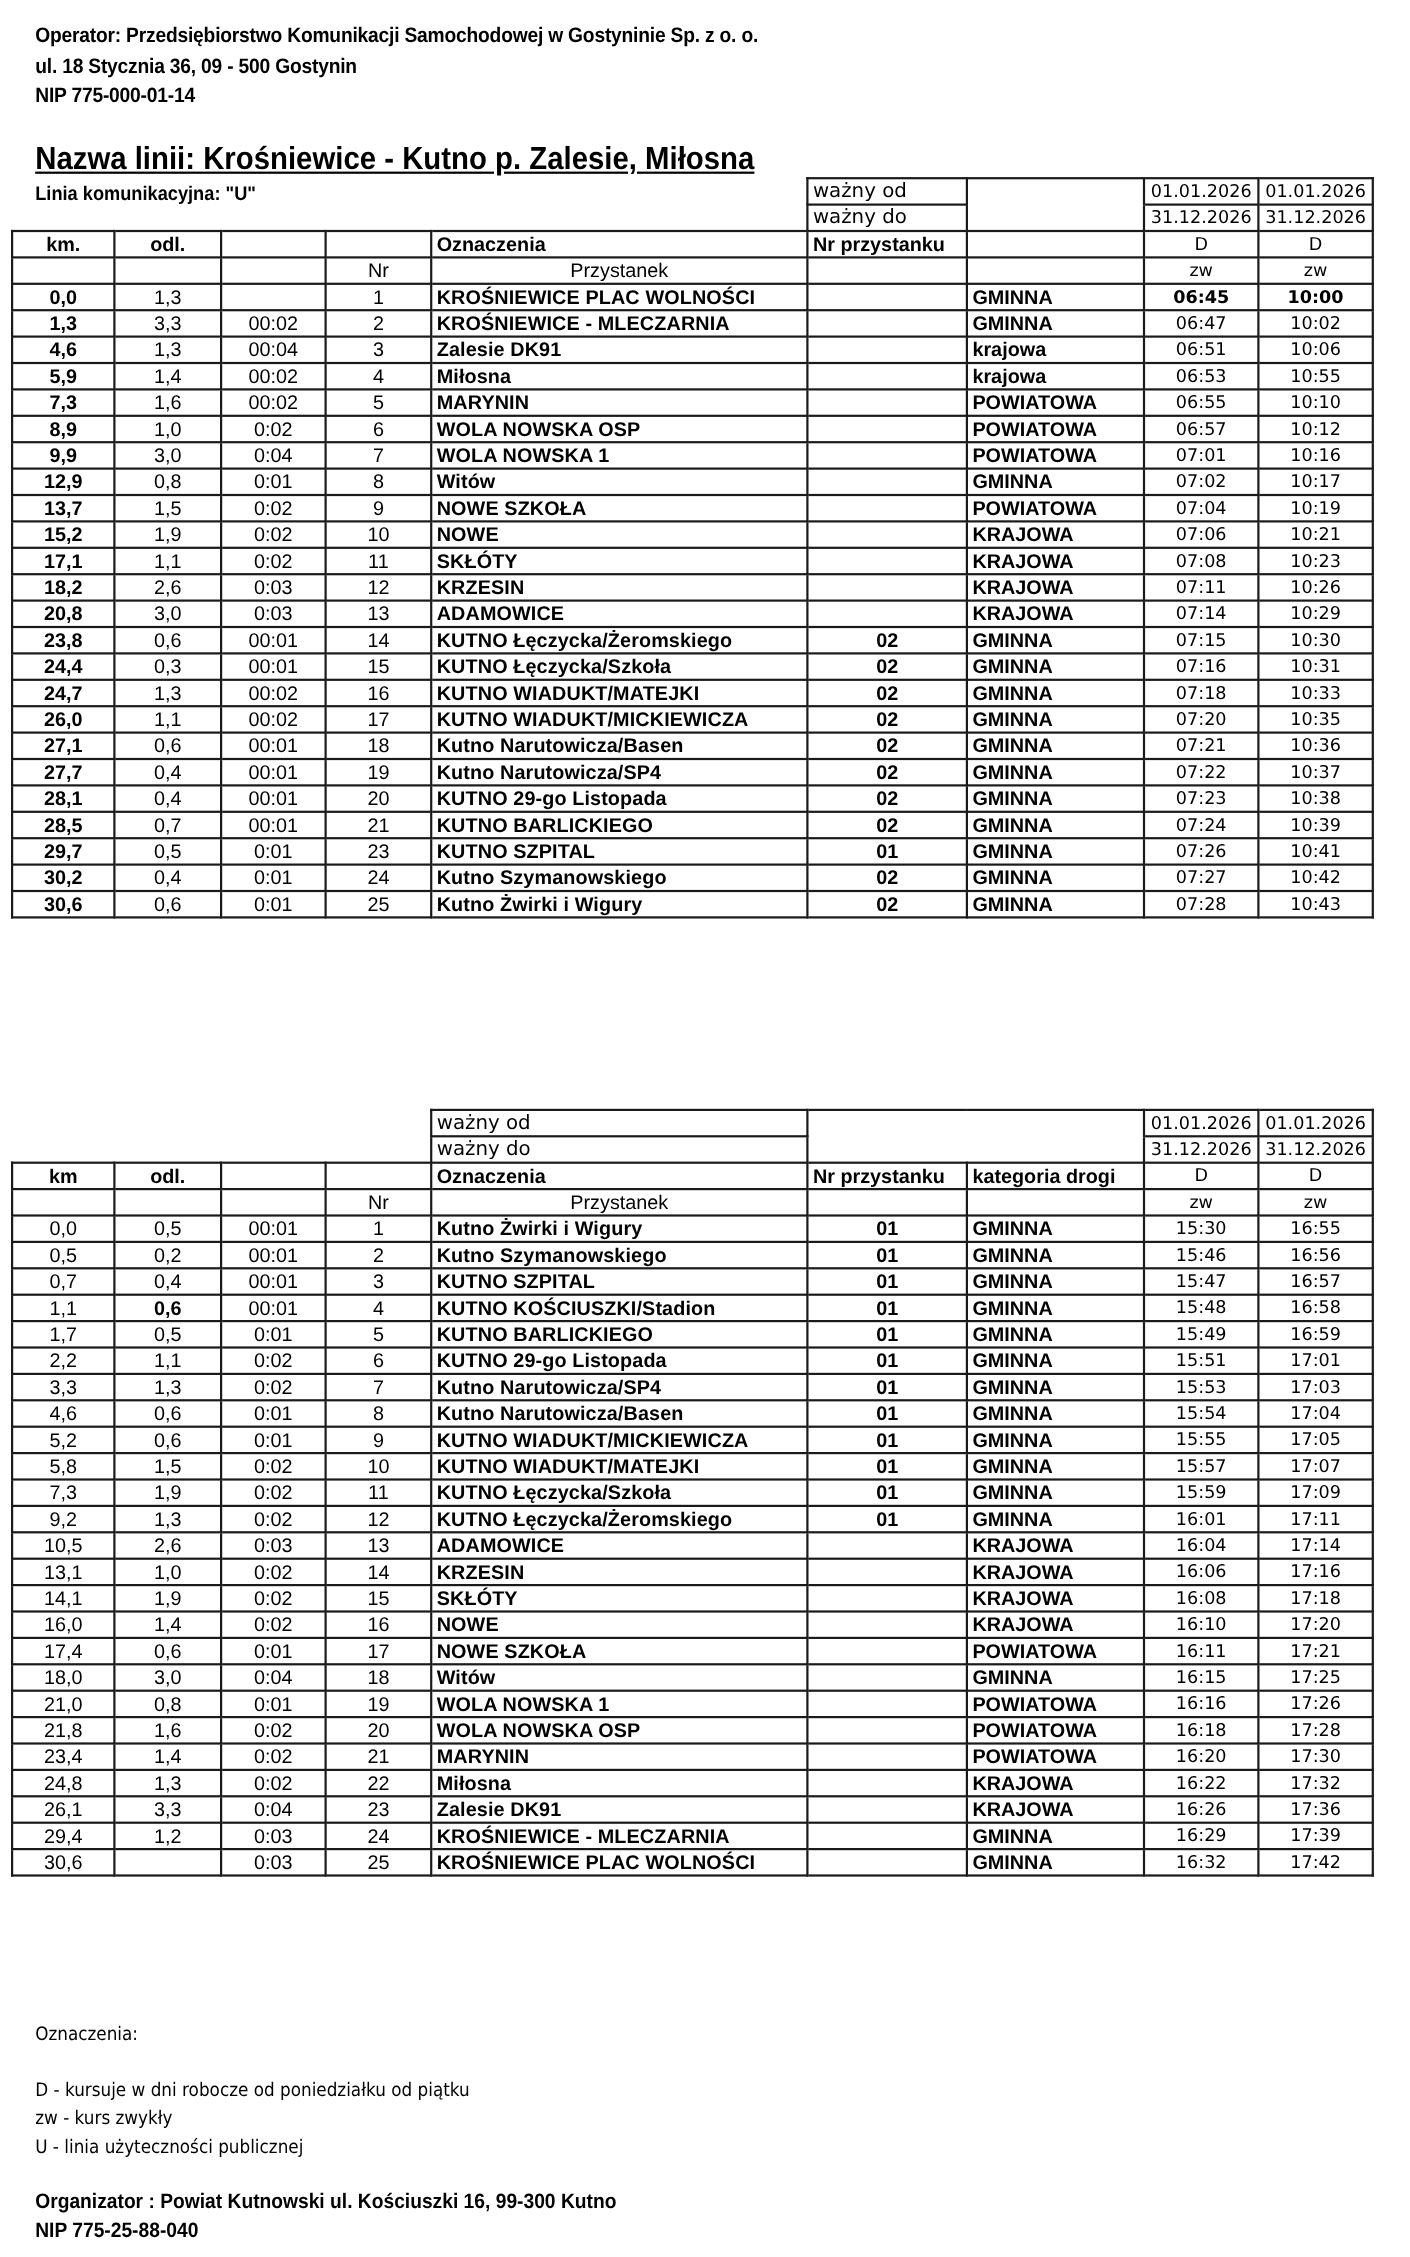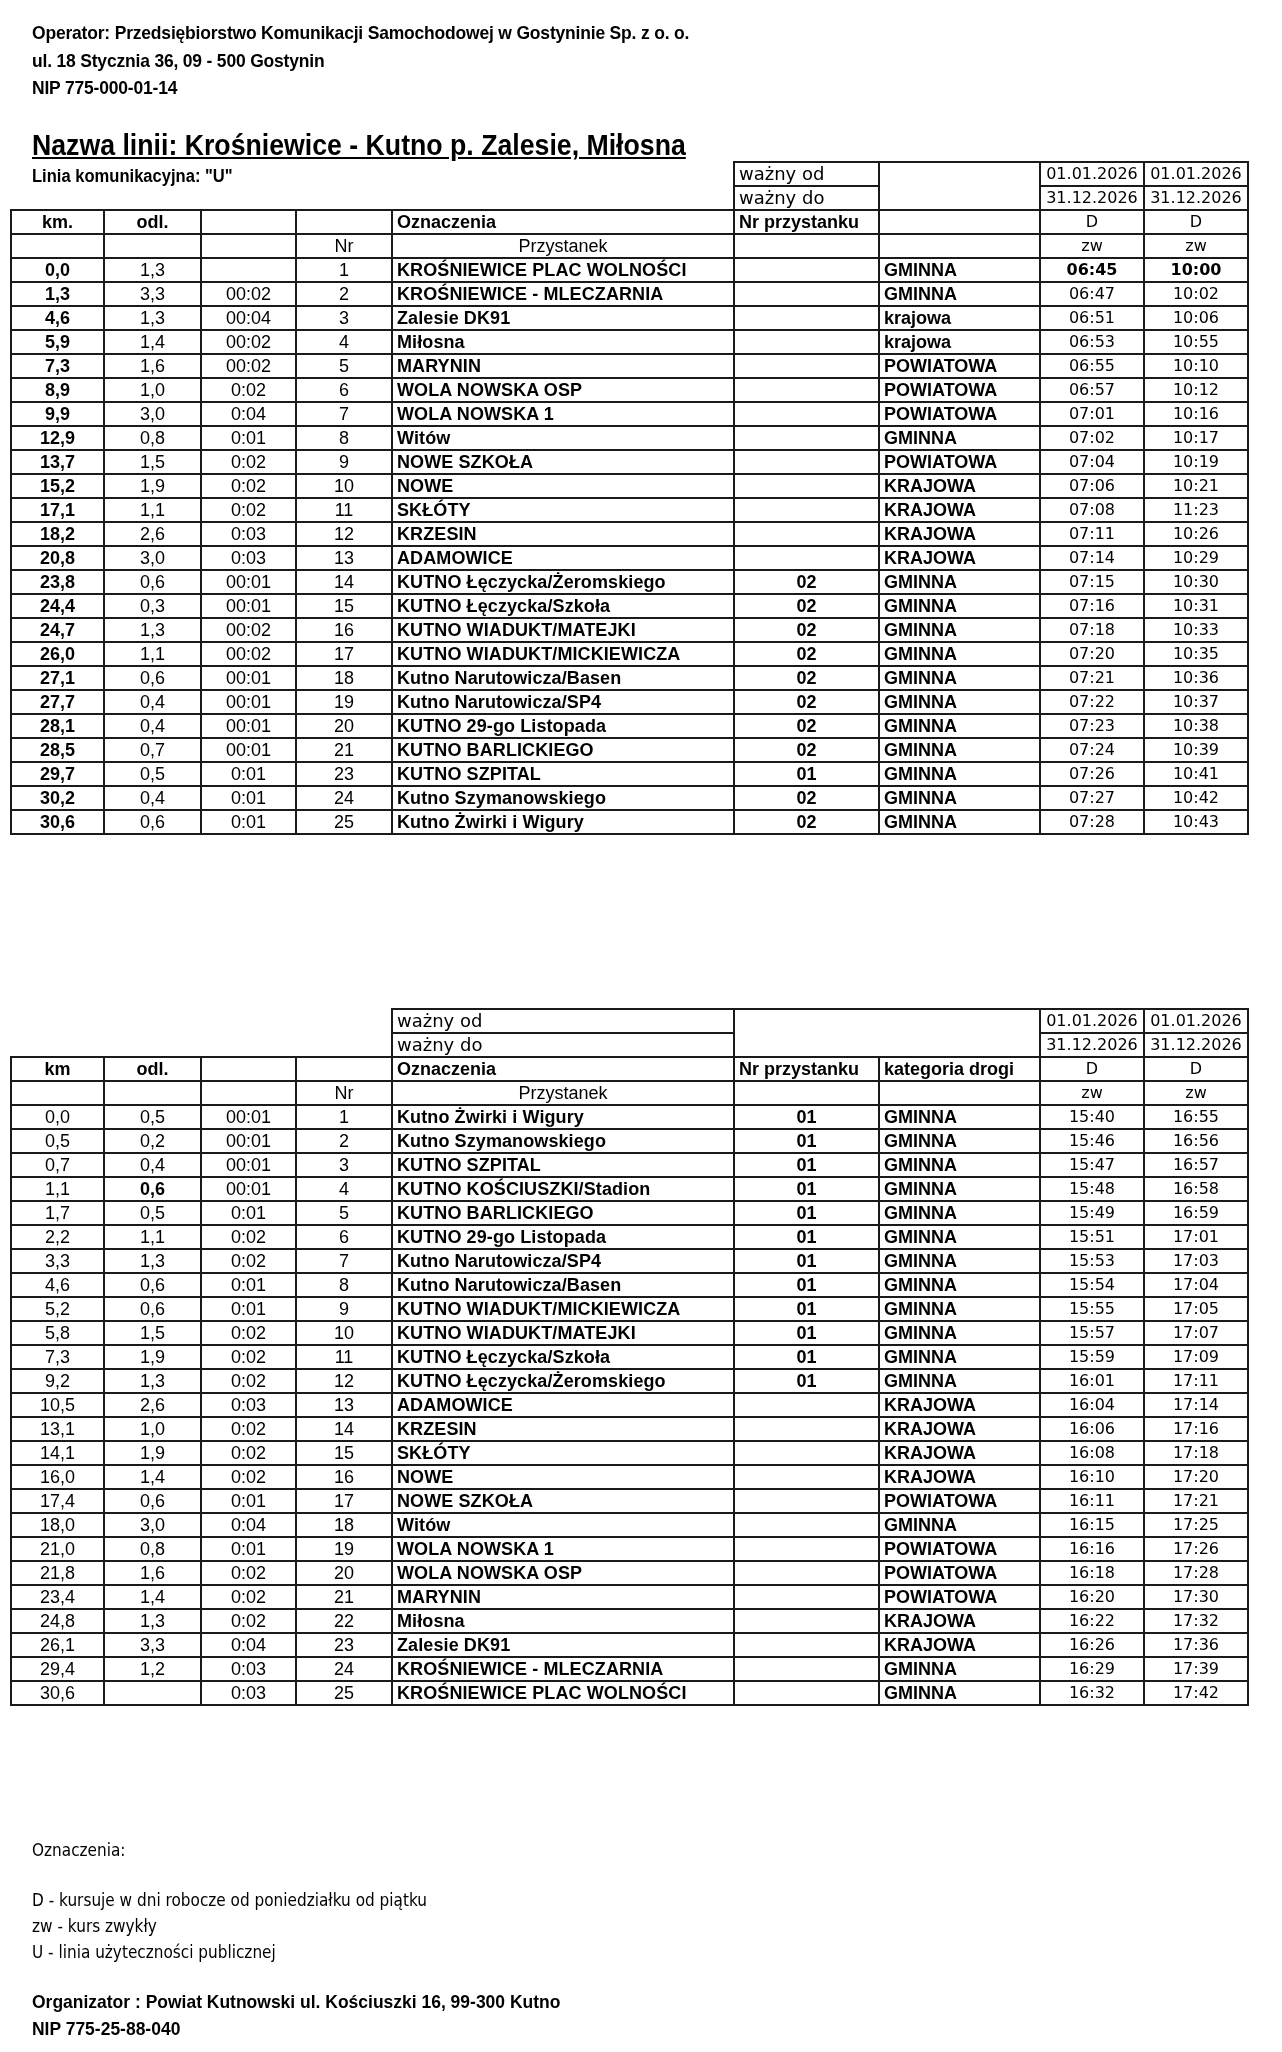--- a/index.html
+++ b/index.html
@@ -201,21 +201,21 @@
       </tr>
       <tr>
         <td class="c b">17,1</td>
         <td class="c">1,1</td>
         <td class="c">0:02</td>
         <td class="c">11</td>
         <td class="l b stop">SKŁÓTY</td>
         <td class="c b"></td>
         <td class="l b">KRAJOWA</td>
         <td class="c cal">07:08</td>
-        <td class="c cal">11:23</td>
+        <td class="c cal">10:23</td>
       </tr>
       <tr>
         <td class="c b">18,2</td>
         <td class="c">2,6</td>
         <td class="c">0:03</td>
         <td class="c">12</td>
         <td class="l b stop">KRZESIN</td>
         <td class="c b"></td>
         <td class="l b">KRAJOWA</td>
         <td class="c cal">07:11</td>
@@ -408,21 +408,21 @@
   </tbody>
   <tbody id="t2-body">
       <tr>
         <td class="c">0,0</td>
         <td class="c">0,5</td>
         <td class="c">00:01</td>
         <td class="c">1</td>
         <td class="l b stop">Kutno Żwirki i Wigury</td>
         <td class="c b">01</td>
         <td class="l b">GMINNA</td>
-        <td class="c cal">15:40</td>
+        <td class="c cal">15:30</td>
         <td class="c cal">16:55</td>
       </tr>
       <tr>
         <td class="c">0,5</td>
         <td class="c">0,2</td>
         <td class="c">00:01</td>
         <td class="c">2</td>
         <td class="l b stop">Kutno Szymanowskiego</td>
         <td class="c b">01</td>
         <td class="l b">GMINNA</td>

